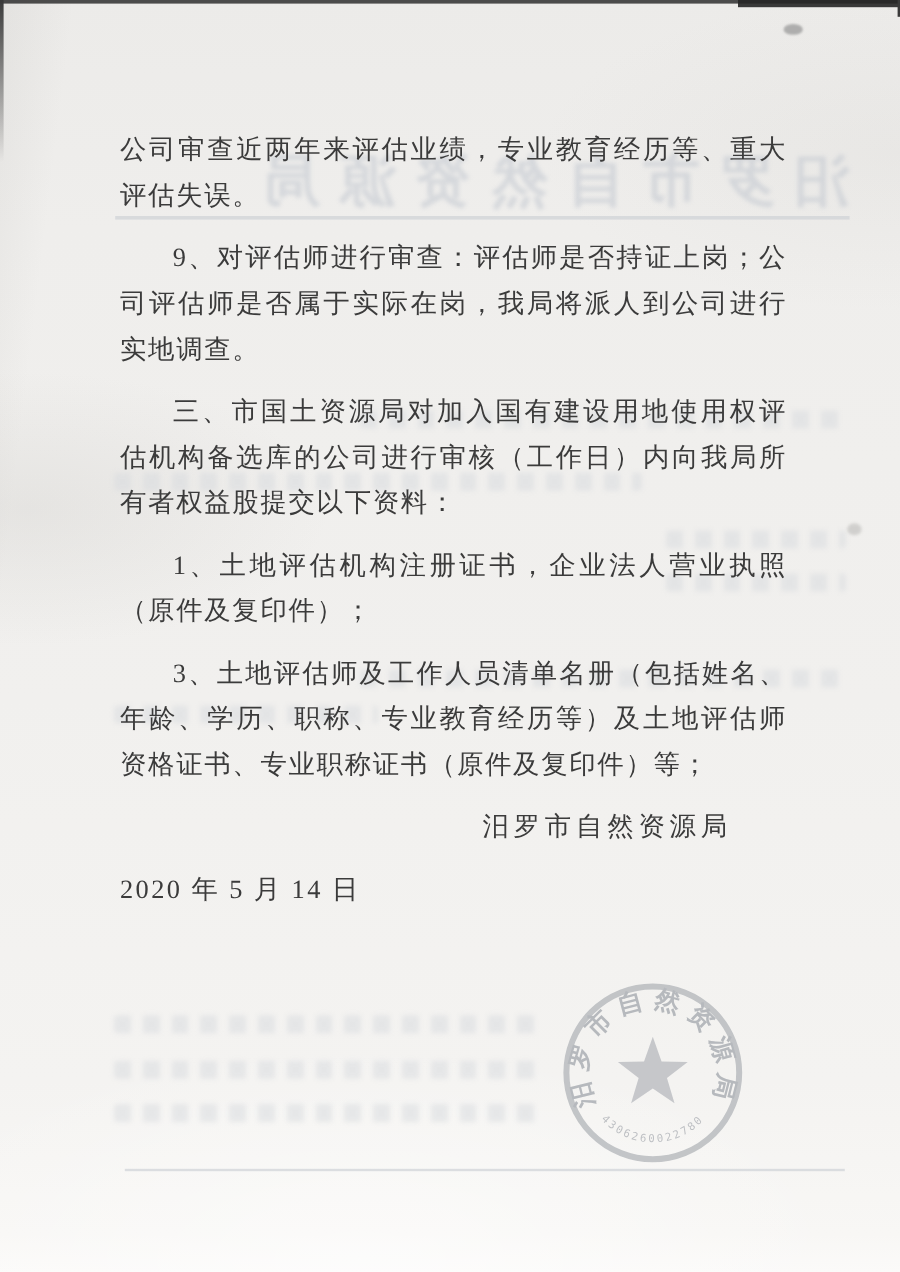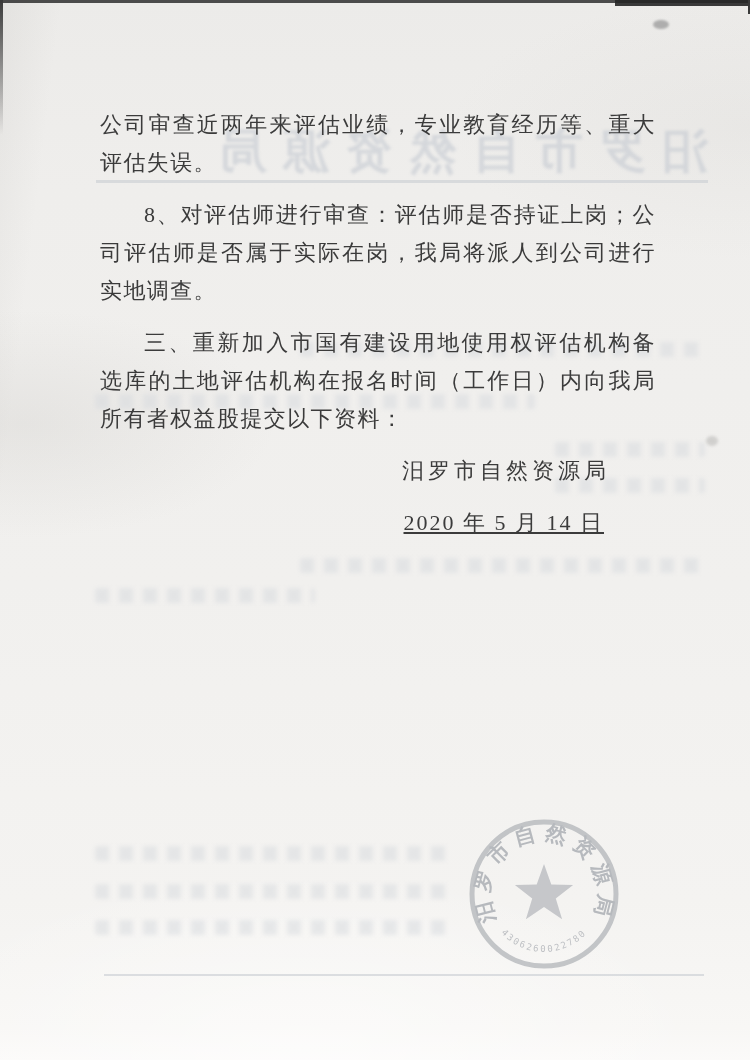--- a/index.html
+++ b/index.html
@@ -39,21 +39,21 @@
   
   #content{
     position:absolute;left:100px;top:106px;width:556px;
     font-size:22px;line-height:38px;color:#3b3b3b;letter-spacing:1.4px;
     text-align:justify;
   }
   #content p{margin:0 0 14px 0;}
   #content p.indent{text-indent:2em;}
   .sig-block{margin-top:2px;}
   .sig-issuer{text-align:right;padding-right:46px;letter-spacing:4px;}
-  .sig-date{text-align:right;padding-right:52px;letter-spacing:2px;text-decoration:underline;}
+  .sig-date{text-align:left;padding-right:52px;letter-spacing:2px;}
 
   
   #seal{position:absolute;left:442px;top:792px;width:204px;height:204px;opacity:.8;z-index:1;}
   #content{z-index:2;}
   .layer{position:absolute;inset:0;pointer-events:none;}
 </style>
 </head>
 <body>
 
 <div id="page">
@@ -88,22 +88,24 @@
       <textPath href="#sealTopArc" startOffset="50%" text-anchor="middle">汨罗市自然资源局</textPath>
     </text>
     <text font-size="9" fill="#b0b3b8" letter-spacing="2" font-family="DejaVu Sans Mono, monospace">
       <textPath href="#sealBottomArc" startOffset="50%" text-anchor="middle">4306260022780</textPath>
     </text>
     <path fill="#b0b3b8" opacity=".85" d="M102 72 L109.3 92.6 L131.1 93.1 L113.8 106.4 L120.1 127.3 L102 115 L83.9 127.3 L90.2 106.4 L72.9 93.1 L94.7 92.6 Z"></path>
   </svg>
 
   <div id="content">
     <p>公司审查近两年来评估业绩，专业教育经历等、重大评估失误。</p>
-    <p class="indent">8、对评估师进行审查：评估师是否持证上岗；公司评估师是否属于实际在岗，我局将派人到公司进行实地调查。</p>
-    <p class="indent">三、重新加入市国有建设用地使用权评估机构备选库的土地评估机构在报名时间（工作日）内向我局所有者权益股提交以下资料：</p>
+    <p class="indent">9、对评估师进行审查：评估师是否持证上岗；公司评估师是否属于实际在岗，我局将派人到公司进行实地调查。</p>
+    <p class="indent">三、市国土资源局对加入国有建设用地使用权评估机构备选库的公司进行审核（工作日）内向我局所有者权益股提交以下资料：</p>
+    <p class="indent">1、土地评估机构注册证书，企业法人营业执照（原件及复印件）；</p>
+    <p class="indent">3、土地评估师及工作人员清单名册（包括姓名、年龄、学历、职称、专业教育经历等）及土地评估师资格证书、专业职称证书（原件及复印件）等；</p>
 
     <div class="sig-block">
       <p class="sig-issuer">汨罗市自然资源局</p>
       <p class="sig-date">2020 年 5 月 14 日</p>
     </div>
   </div>
 
 </div>
 
 </body></html>

